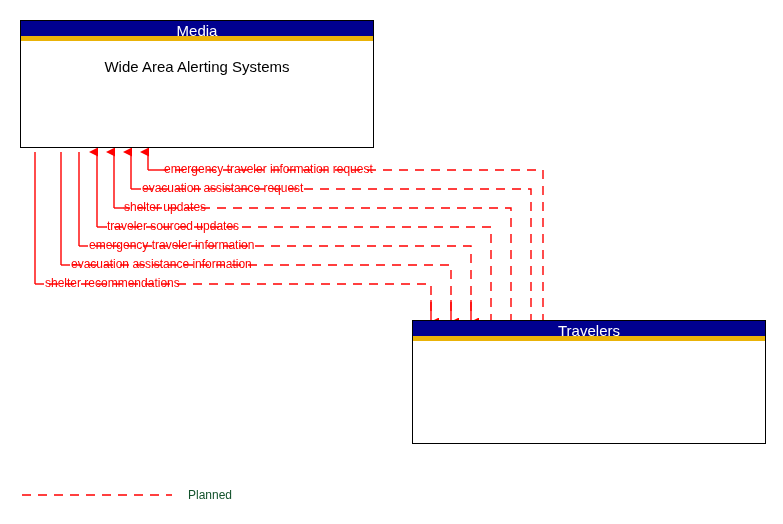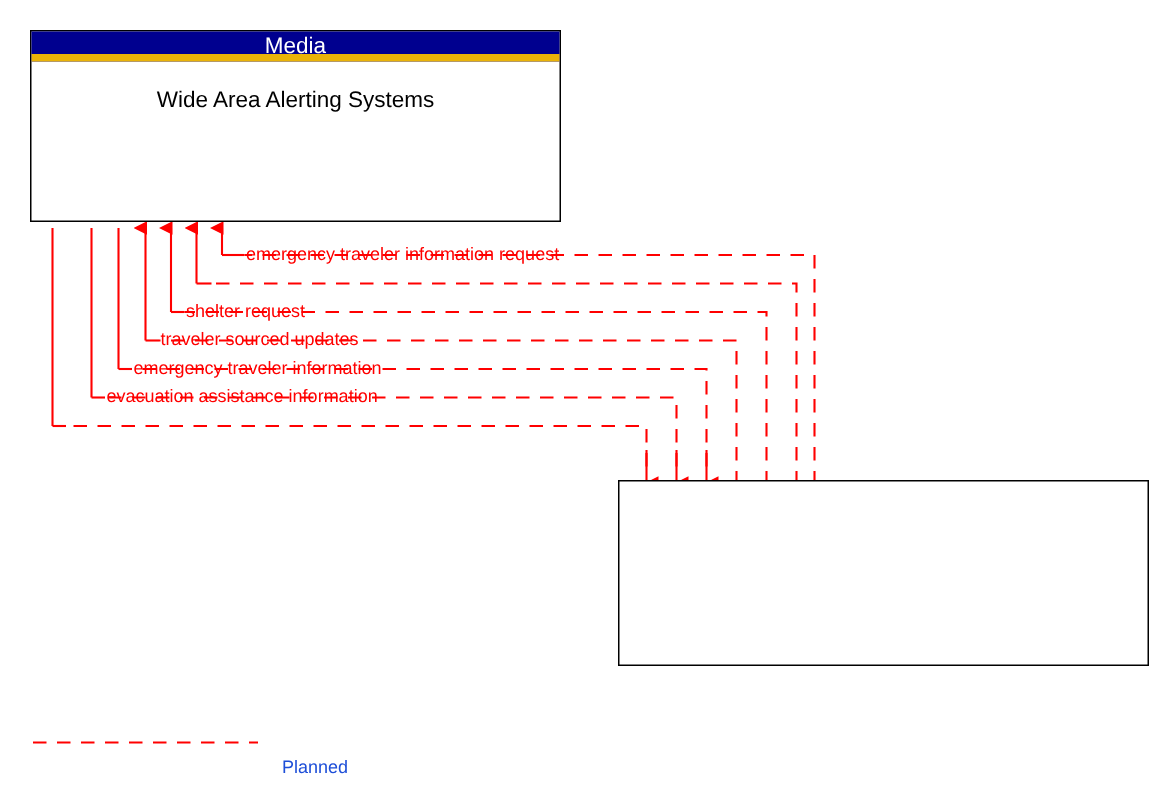--- a/index.html
+++ b/index.html
@@ -72,25 +72,24 @@
     color: #ff0000;
     font-size: 12px;
     line-height: 13px;
     white-space: nowrap;
   }
   
   #legend-text {
     position: absolute;
     left: 188px;
     top: 488px;
-    color: #1d4ed8;
+    color: #14532d;
     font-size: 12px;
     line-height: 14px;
     white-space: nowrap;
-    margin-top: 16px;
   }
 </style>
 </head>
 <body>
 
 <div id="canvas">
 
   <svg class="layer" viewBox="0 0 783 524" xmlns="http://www.w3.org/2000/svg">
     <defs>
       <marker id="arrow-up" markerWidth="9" markerHeight="9" refX="4.5" refY="8" orient="auto-start-reverse" markerUnits="userSpaceOnUse">
@@ -151,29 +150,32 @@
       <path d="M22 495 L172 495"></path>
     </g>
   </svg>
 
   <div class="entity" id="entity-media">
     <div class="entity-header">Media</div>
     <div class="entity-name">Wide Area Alerting Systems</div>
   </div>
 
   <div class="entity" id="entity-travelers">
+    <div class="entity-header">Travelers</div>
   </div>
 
   <div class="flow-label" style="left:164px; top:163px;">emergency traveler information request</div>
 
+  <div class="flow-label" style="left:142px; top:182px;">evacuation assistance request</div>
 
-  <div class="flow-label" style="left:124px; top:201px;">shelter request</div>
+  <div class="flow-label" style="left:124px; top:201px;">shelter updates</div>
 
   <div class="flow-label" style="left:107px; top:220px;">traveler sourced updates</div>
 
   <div class="flow-label" style="left:71px; top:258px;">evacuation assistance information</div>
 
   <div class="flow-label" style="left:89px; top:239px;">emergency traveler information</div>
 
+  <div class="flow-label" style="left:45px; top:277px;">shelter recommendations</div>
 
   <div id="legend-text">Planned</div>
 
 </div>
 
 </body></html>

